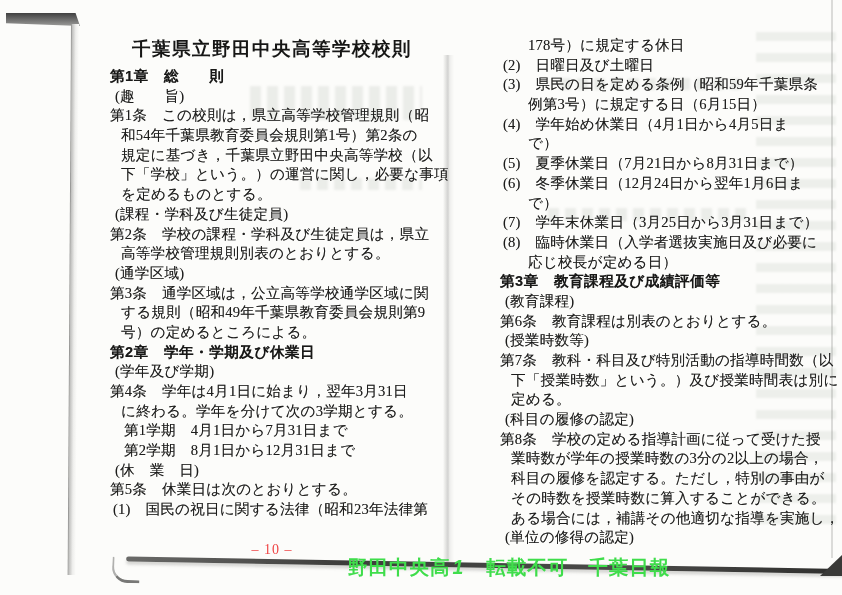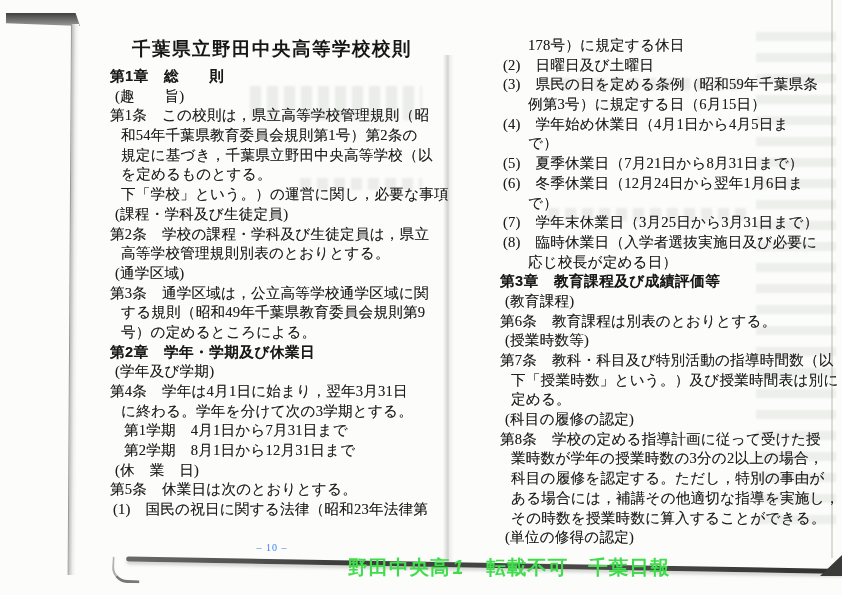--- a/index.html
+++ b/index.html
@@ -27,22 +27,22 @@
     font-family:"Liberation Sans","DejaVu Sans",sans-serif;
     font-weight:700; letter-spacing:0.5px; color:#181817;
   }
   .line.art      { padding-left:0; }
   .line.cont     { padding-left:11px; }
   .line.label    { padding-left:5px; }
   .line.term     { padding-left:14px;font-family:Liberation Serif, serif; }
   .line.item     { padding-left:3px; }
   .line.itemcont { padding-left:28px; }
   .page-number {
-    position:absolute; text-align:center; font-size:10px;
-    letter-spacing:1px; color:#3b82f6;
+    position:absolute; text-align:center; font-size:14px;
+    letter-spacing:1px; color:#ef4444;
   }
   .page-number-left  { left:110px; width:324px; top:542px; }
   .page-number-right { left:500px; width:322px; top:534px; }
   
   .watermark {
     position:absolute; left:348px; top:554px; z-index:5;
     font-family:"Liberation Sans","DejaVu Sans",sans-serif;
     font-size:19.5px; font-weight:700; letter-spacing:1px;
     white-space:pre; display:flex; align-items:center;text-align:center;
   }
@@ -115,22 +115,22 @@
   <div class="bleed h bleed-5"></div>
 
   <div class="page-col page-col-left">
     <div class="doc-title">千葉県立野田中央高等学校校則</div>
     <div>
         <div class="line chapter">第1章　総　　則</div>
         <div class="line label">(趣　　旨)</div>
         <div class="line art">第1条　この校則は，県立高等学校管理規則（昭</div>
         <div class="line cont">和54年千葉県教育委員会規則第1号）第2条の</div>
         <div class="line cont">規定に基づき，千葉県立野田中央高等学校（以</div>
+        <div class="line cont">下「学校」という。）の運営に関し，必要な事項</div>
         <div class="line cont">を定めるものとする。</div>
-        <div class="line cont">下「学校」という。）の運営に関し，必要な事項</div>
         <div class="line label">(課程・学科及び生徒定員)</div>
         <div class="line art">第2条　学校の課程・学科及び生徒定員は，県立</div>
         <div class="line cont">高等学校管理規則別表のとおりとする。</div>
         <div class="line label">(通学区域)</div>
         <div class="line art">第3条　通学区域は，公立高等学校通学区域に関</div>
         <div class="line cont">する規則（昭和49年千葉県教育委員会規則第9</div>
         <div class="line cont">号）の定めるところによる。</div>
         <div class="line chapter">第2章　学年・学期及び休業日</div>
         <div class="line label">(学年及び学期)</div>
         <div class="line art">第4条　学年は4月1日に始まり，翌年3月31日</div>
@@ -162,22 +162,22 @@
         <div class="line label">(教育課程)</div>
         <div class="line art">第6条　教育課程は別表のとおりとする。</div>
         <div class="line label">(授業時数等)</div>
         <div class="line art">第7条　教科・科目及び特別活動の指導時間数（以</div>
         <div class="line cont">下「授業時数」という。）及び授業時間表は別に</div>
         <div class="line cont">定める。</div>
         <div class="line label">(科目の履修の認定)</div>
         <div class="line art">第8条　学校の定める指導計画に従って受けた授</div>
         <div class="line cont">業時数が学年の授業時数の3分の2以上の場合，</div>
         <div class="line cont">科目の履修を認定する。ただし，特別の事由が</div>
+        <div class="line cont">その時数を授業時数に算入することができる。</div>
         <div class="line cont">ある場合には，補講その他適切な指導を実施し，</div>
-        <div class="line cont">その時数を授業時数に算入することができる。</div>
         <div class="line label">(単位の修得の認定)</div>
       </div>
   </div>
 
   <div class="watermark" style="color: rgb(63, 221, 75);">
     <span>野田中央高</span><span class="wm-num">1</span><span class="wm-gap"></span><span>転載不可</span><span class="wm-gap"></span><span>千葉日報</span>
   </div>
 
 </div>
 

